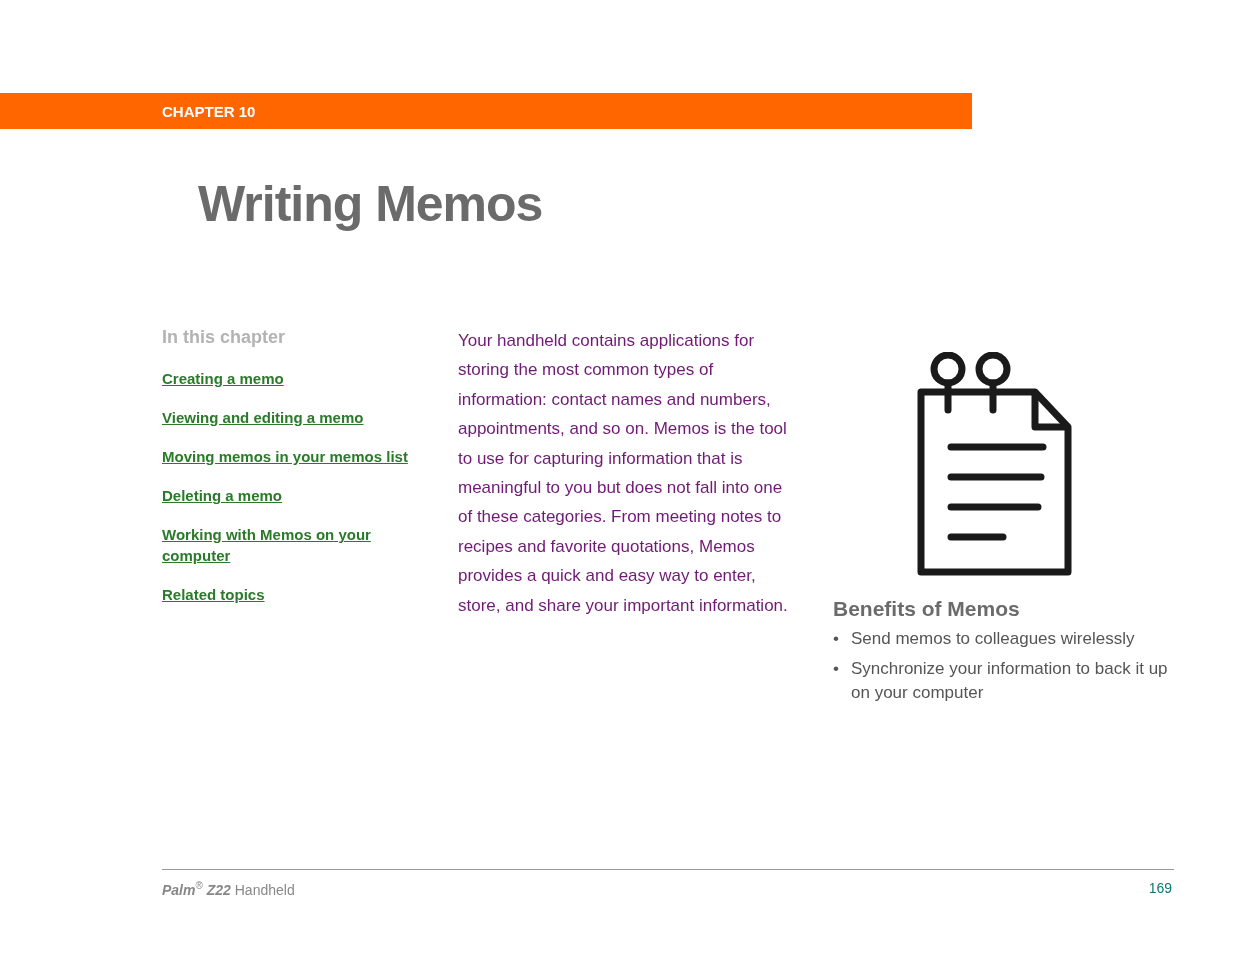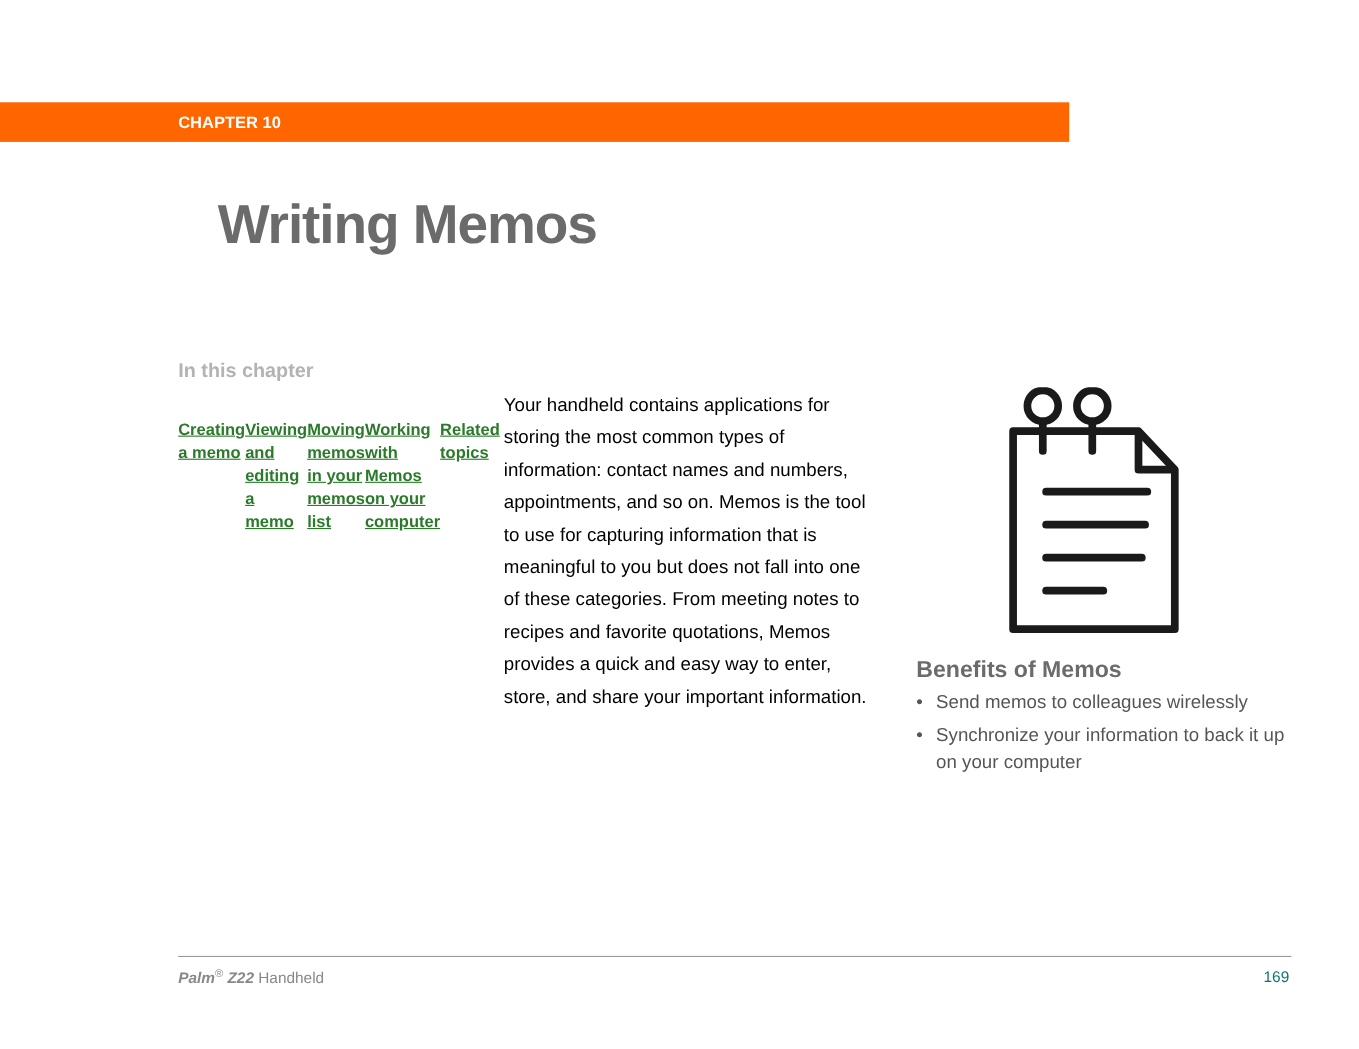--- a/index.html
+++ b/index.html
@@ -45,44 +45,43 @@
     .toc-heading {
       position: absolute;
       top: 327px;
       left: 162px;
       font-size: 18px;
       font-weight: bold;
       color: #b3b3b3;
     }
     .toc-list {
       position: absolute;
-      top: 380px;
+      top: 368px;
       left: 162px;
       width: 260px;
       display: flex;
-      flex-direction: row;
-      gap: 0;
+      flex-direction: column;
+      gap: 18px;
     }
     .toc-link {
       font-size: 15px;
       font-weight: bold;
       color: #2a7a2a;
       text-decoration: underline;
       line-height: 1.4;
       cursor: pointer;
     }
     .body-text {
       position: absolute;
       top: 326px;
       left: 458px;
       width: 342px;
       font-size: 17px;
-      color: #000000;
+      color: #701a75;
       line-height: 1.73;
-      margin-top: 28px;
     }
     .notepad-icon {
       position: absolute;
       top: 352px;
       left: 893px;
     }
     .benefits-heading {
       position: absolute;
       top: 597px;
       left: 833px;
@@ -152,20 +151,21 @@
 </div>
 
 <h1 class="page-title">Writing Memos</h1>
 
 <div class="toc-heading">In this chapter</div>
 
 <div class="toc-list">
   <a class="toc-link">Creating a memo</a>
   <a class="toc-link">Viewing and editing a memo</a>
   <a class="toc-link">Moving memos in your memos list</a>
+  <a class="toc-link">Deleting a memo</a>
   <a class="toc-link">Working with Memos on your computer</a>
   <a class="toc-link">Related topics</a>
 </div>
 
 <div class="body-text">Your handheld contains applications for storing the most common types of information: contact names and numbers, appointments, and so on. Memos is the tool to use for capturing information that is meaningful to you but does not fall into one of these categories. From meeting notes to recipes and favorite quotations, Memos provides a quick and easy way to enter, store, and share your important information.</div>
 
 <div class="notepad-icon">
   <svg width="210" height="230" viewBox="0 0 210 230">
     <g fill="#ffffff" stroke="#1a1a1a" stroke-width="7" stroke-linejoin="round">
       <path d="M 28 40 L 142 40 L 175 75 L 175 220 L 28 220 Z" fill="#ffffff"></path>

